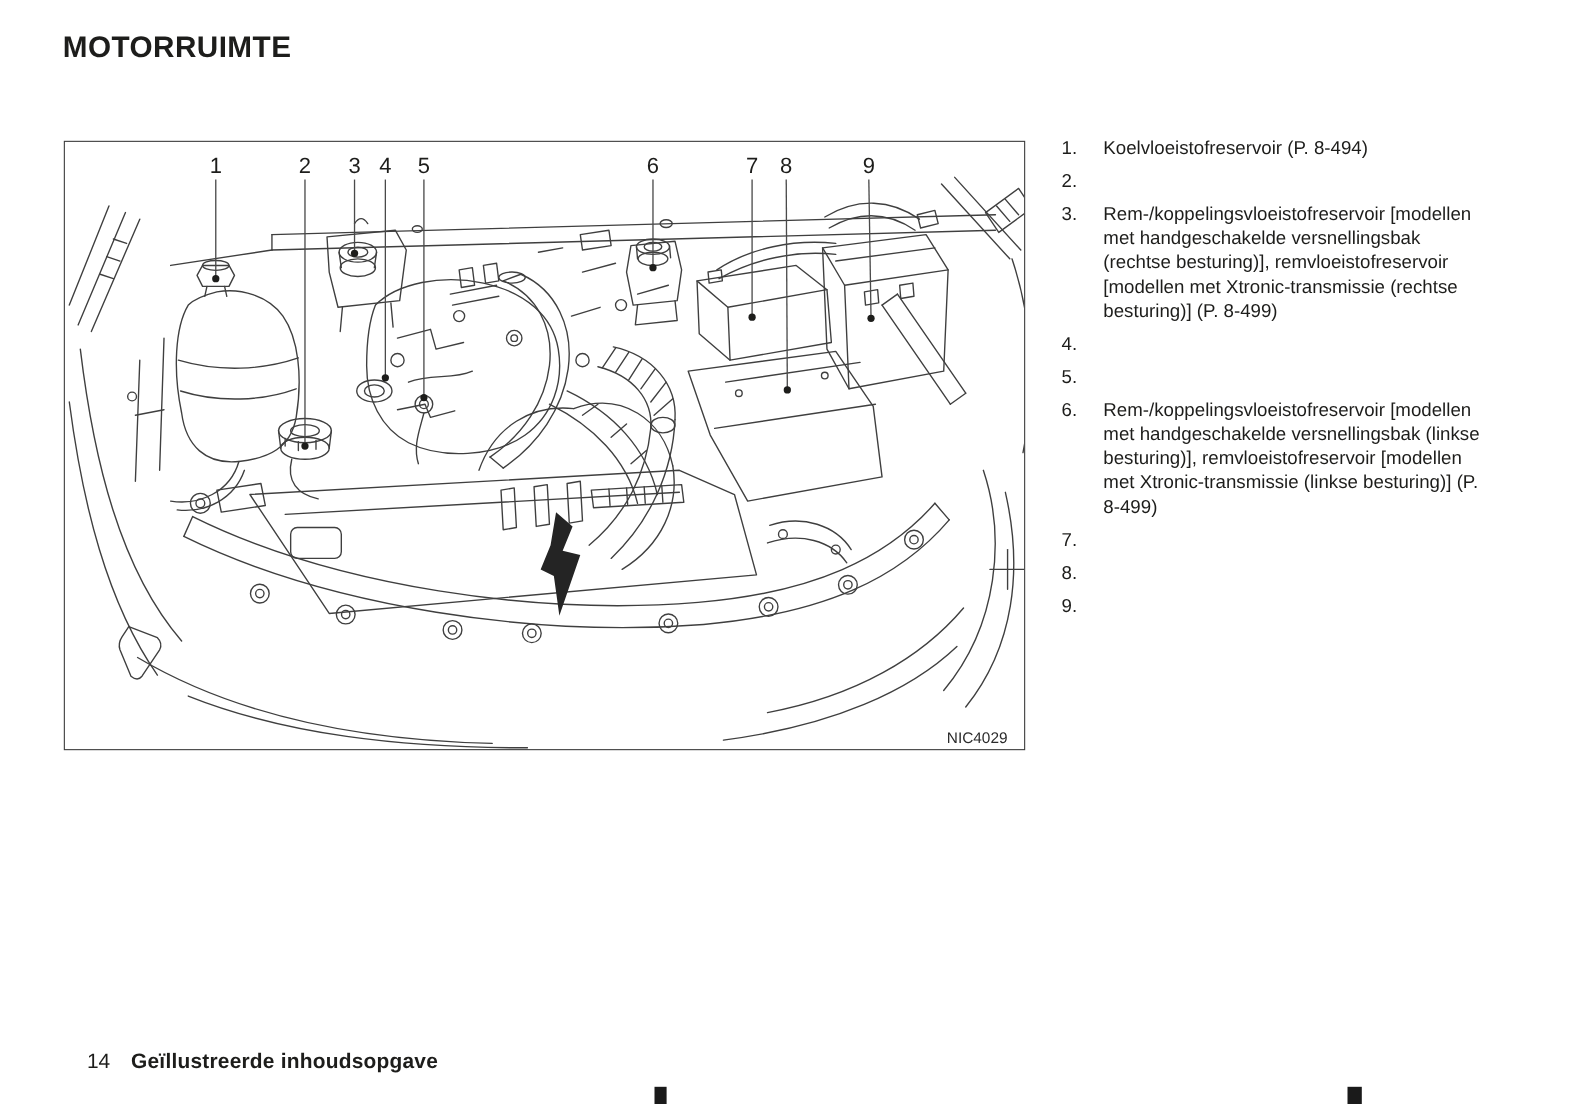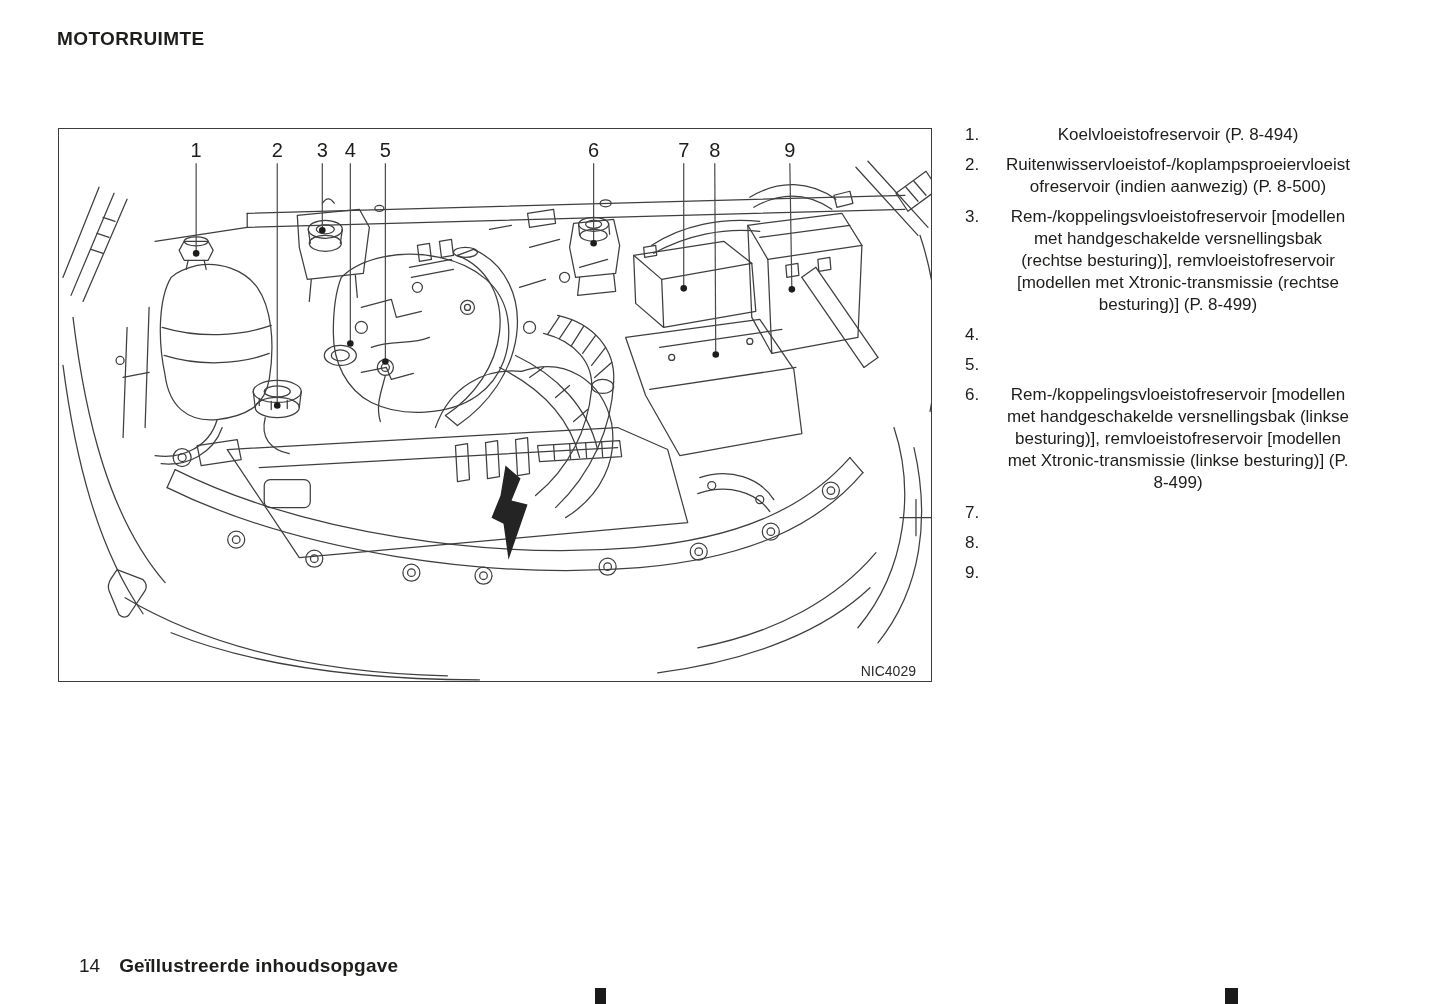--- a/index.html
+++ b/index.html
@@ -3,39 +3,39 @@
 <meta charset="utf-8">
 <style>
   html,body{margin:0;padding:0;}
   body{
     width:1445px;height:1004px;position:relative;overflow:hidden;
     background:#ffffff;color:#1d1d1b;
     font-family:"Liberation Sans",sans-serif;
   }
   .page-title{
     position:absolute;left:57px;top:28px;
-    font-size:19px;font-weight:600;letter-spacing:.4px;
+    font-size:27px;font-weight:600;letter-spacing:.4px;
   }
   .figure-box{
     position:absolute;left:58px;top:128px;width:874px;height:554px;
     border:1.5px solid #3c3c3c;box-sizing:border-box;background:#fff;
   }
   .figure-box svg{display:block;width:100%;height:100%;}
   .draw{stroke:#3f3f3f;stroke-width:1.25;fill:none;stroke-linecap:round;stroke-linejoin:round;}
   .filled{fill:#242424;stroke:none;}
   .leader{stroke:#4a4a4a;stroke-width:1.2;}
   .dot{fill:#1d1d1b;}
   .callout-label{font:20px "Liberation Sans",sans-serif;fill:#1d1d1b;}
   .figure-code{font:14px "Liberation Sans",sans-serif;fill:#2b2b2b;}
   .legend{position:absolute;left:965px;top:124px;width:400px;}
   .legend-title{font-size:23px;font-weight:600;letter-spacing:.2px;margin:0 0 13px 0;}
   .legend-list{list-style:none;margin:0;padding:0;font-size:17px;line-height:22px;}
   .legend-item{display:flex;margin-bottom:8px;}
   .legend-num{flex:0 0 38px;width:38px;}
-  .legend-text{flex:0 0 350px;width:350px;overflow-wrap:break-word;text-align:center;}
+  .legend-text{flex:0 0 350px;width:350px;overflow-wrap:break-word;}
   .footer{position:absolute;left:57px;top:955px;font-size:19px;white-space:nowrap;}
   .footer-num{font-weight:400;margin-right:19px;margin-left:22px;}
   .footer-sec{font-weight:700;letter-spacing:.2px;}
   .crop-mark{position:absolute;background:#1a1a1a;}
   #crop1{left:595px;top:988px;width:11px;height:16px;}
   #crop2{left:1225px;top:988px;width:13px;height:16px;}
 </style>
 </head>
 <body>
 
@@ -294,21 +294,20 @@
 </div>
 
 <div class="legend">
   <ol class="legend-list" id="legend-list">
       <li class="legend-item">
         <span class="legend-num">1.</span>
         <span class="legend-text">Koelvloeistofreservoir (P. 8-494)</span>
       </li>
       <li class="legend-item">
         <span class="legend-num">2.</span>
-        <span class="legend-text">Ruitenwisservloeistof-/koplampsproeiervloeistofreservoir (indien aanwezig) (P. 8-500)</span>
       </li>
       <li class="legend-item">
         <span class="legend-num">3.</span>
         <span class="legend-text">Rem-/koppelingsvloeistofreservoir [modellen met handgeschakelde versnellingsbak (rechtse besturing)], remvloeistofreservoir [modellen met Xtronic-transmissie (rechtse besturing)] (P. 8-499)</span>
       </li>
       <li class="legend-item">
         <span class="legend-num">4.</span>
       </li>
       <li class="legend-item">
         <span class="legend-num">5.</span>

